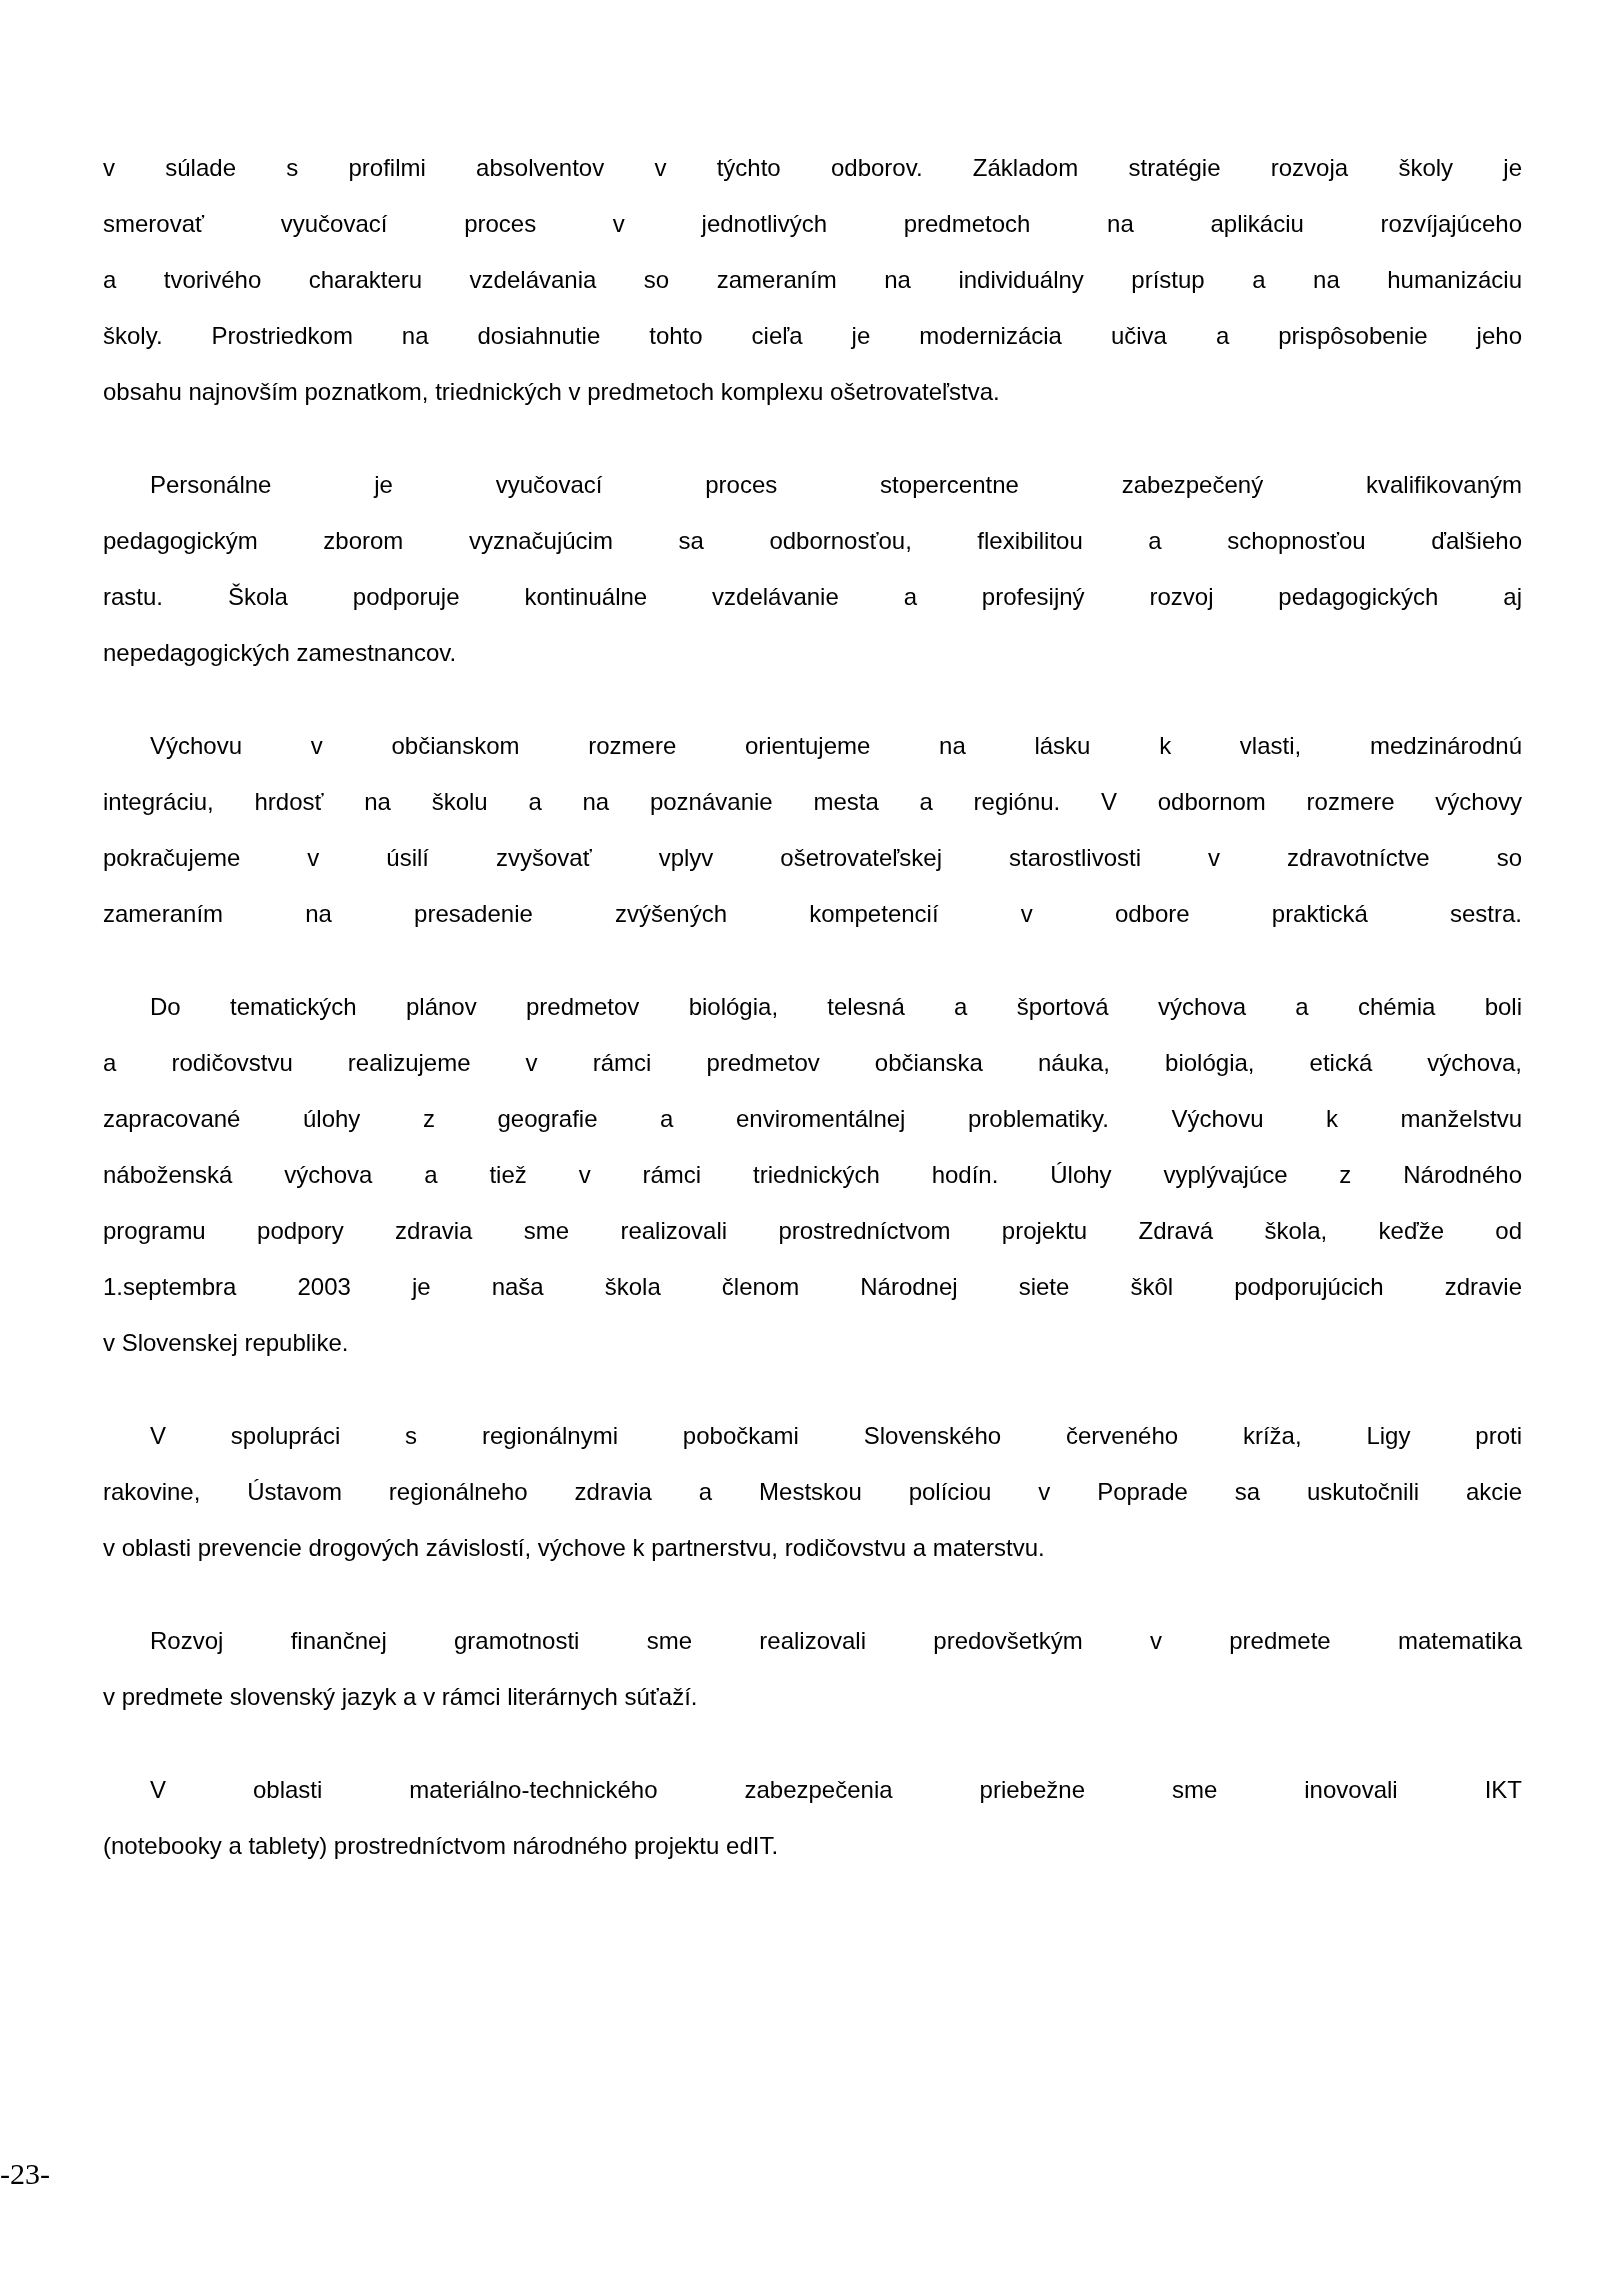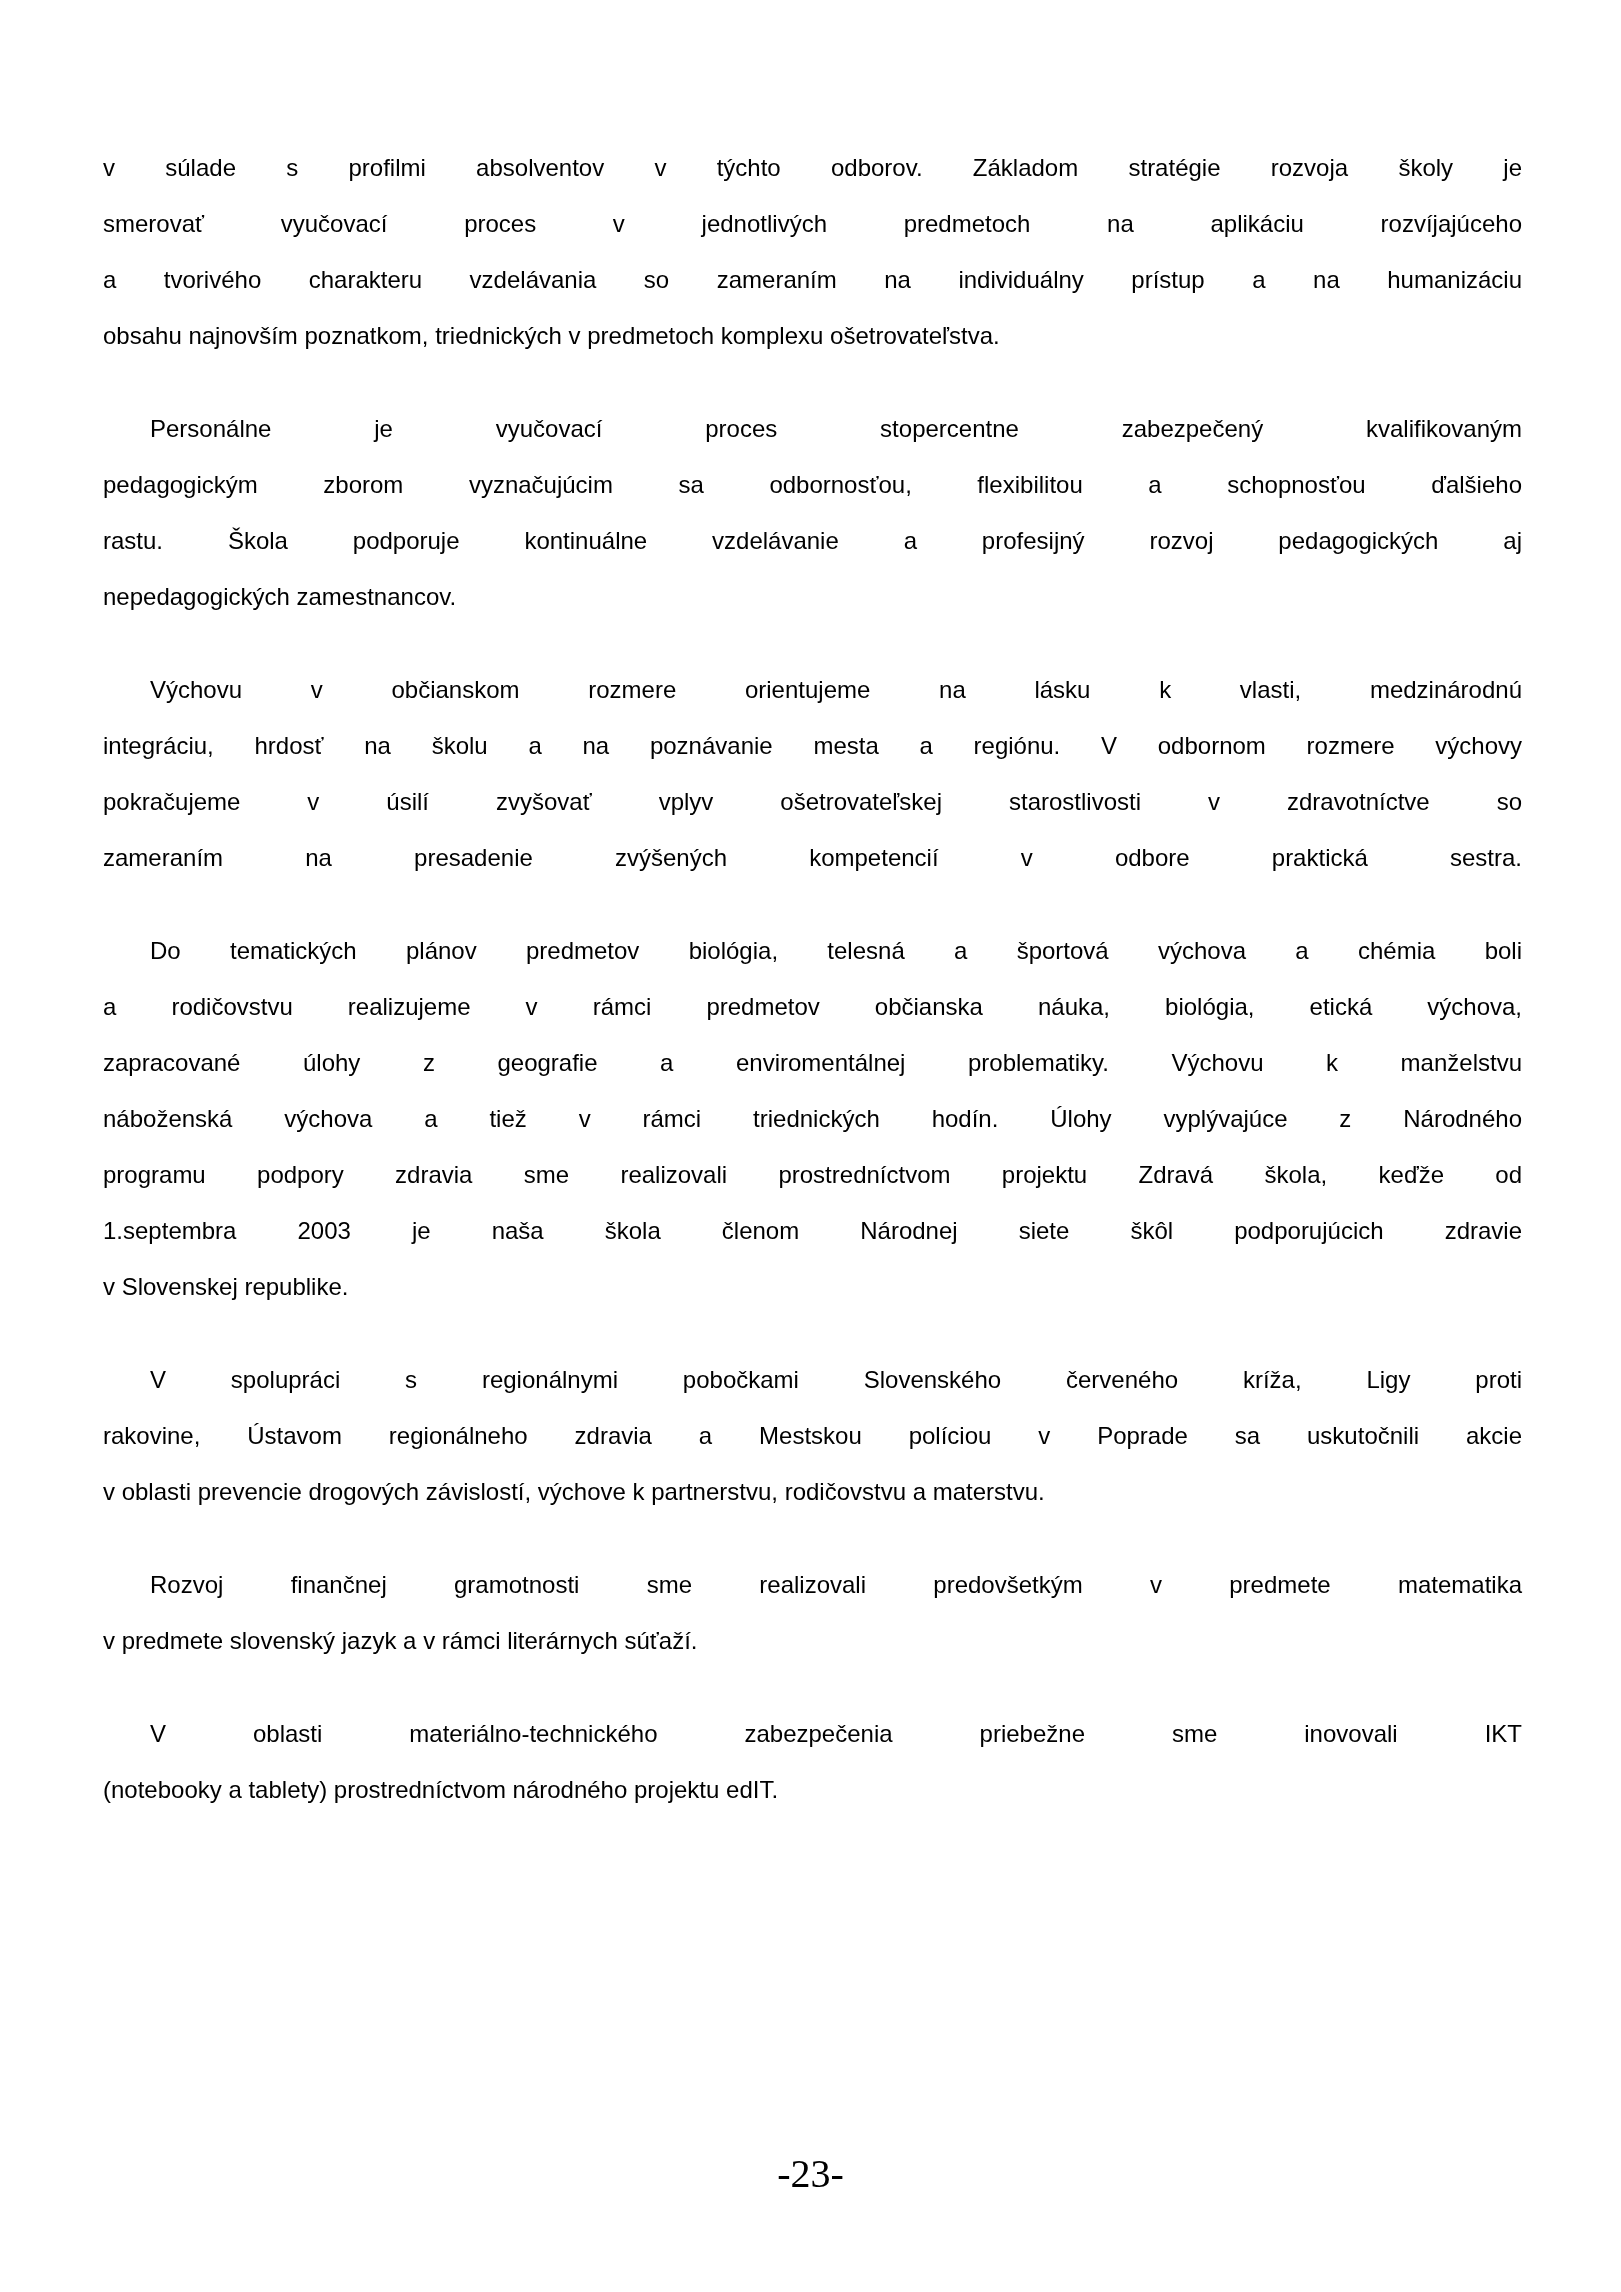--- a/index.html
+++ b/index.html
@@ -29,35 +29,35 @@
   .line.last {
     text-align-last: left;
     -moz-text-align-last: left;
   }
   .line.indent { text-indent: 47px; }
   .page-number {
     position: absolute;
     top: 2154px;
     left: 0;
     width: 1621px;
-    text-align: center;
     font-family: "Liberation Serif", serif;
-    font-size: 40px;
+    font-size: 30px;
     line-height: 39px;
     color: #000000;
   }
 </style>
 </head>
 <body>
 
 <main class="content">
     <div class="para">
       <div class="line">v súlade s profilmi absolventov v týchto odborov. Základom stratégie rozvoja školy je</div>
       <div class="line">smerovať vyučovací proces v jednotlivých predmetoch na aplikáciu rozvíjajúceho</div>
       <div class="line">a tvorivého charakteru vzdelávania so zameraním na individuálny prístup a na humanizáciu</div>
+      <div class="line">školy. Prostriedkom na dosiahnutie tohto cieľa je modernizácia učiva a prispôsobenie jeho</div>
       <div class="line last">obsahu najnovším poznatkom, triednických v predmetoch komplexu ošetrovateľstva.</div>
     </div>
     <div class="para">
       <div class="line indent">Personálne je vyučovací proces stopercentne zabezpečený kvalifikovaným</div>
       <div class="line">pedagogickým zborom vyznačujúcim sa odbornosťou, flexibilitou a schopnosťou ďalšieho</div>
       <div class="line">rastu. Škola podporuje kontinuálne vzdelávanie a profesijný rozvoj pedagogických aj</div>
       <div class="line last">nepedagogických zamestnancov.</div>
     </div>
     <div class="para">
       <div class="line indent">Výchovu v občianskom rozmere orientujeme na lásku k vlasti, medzinárodnú</div>

